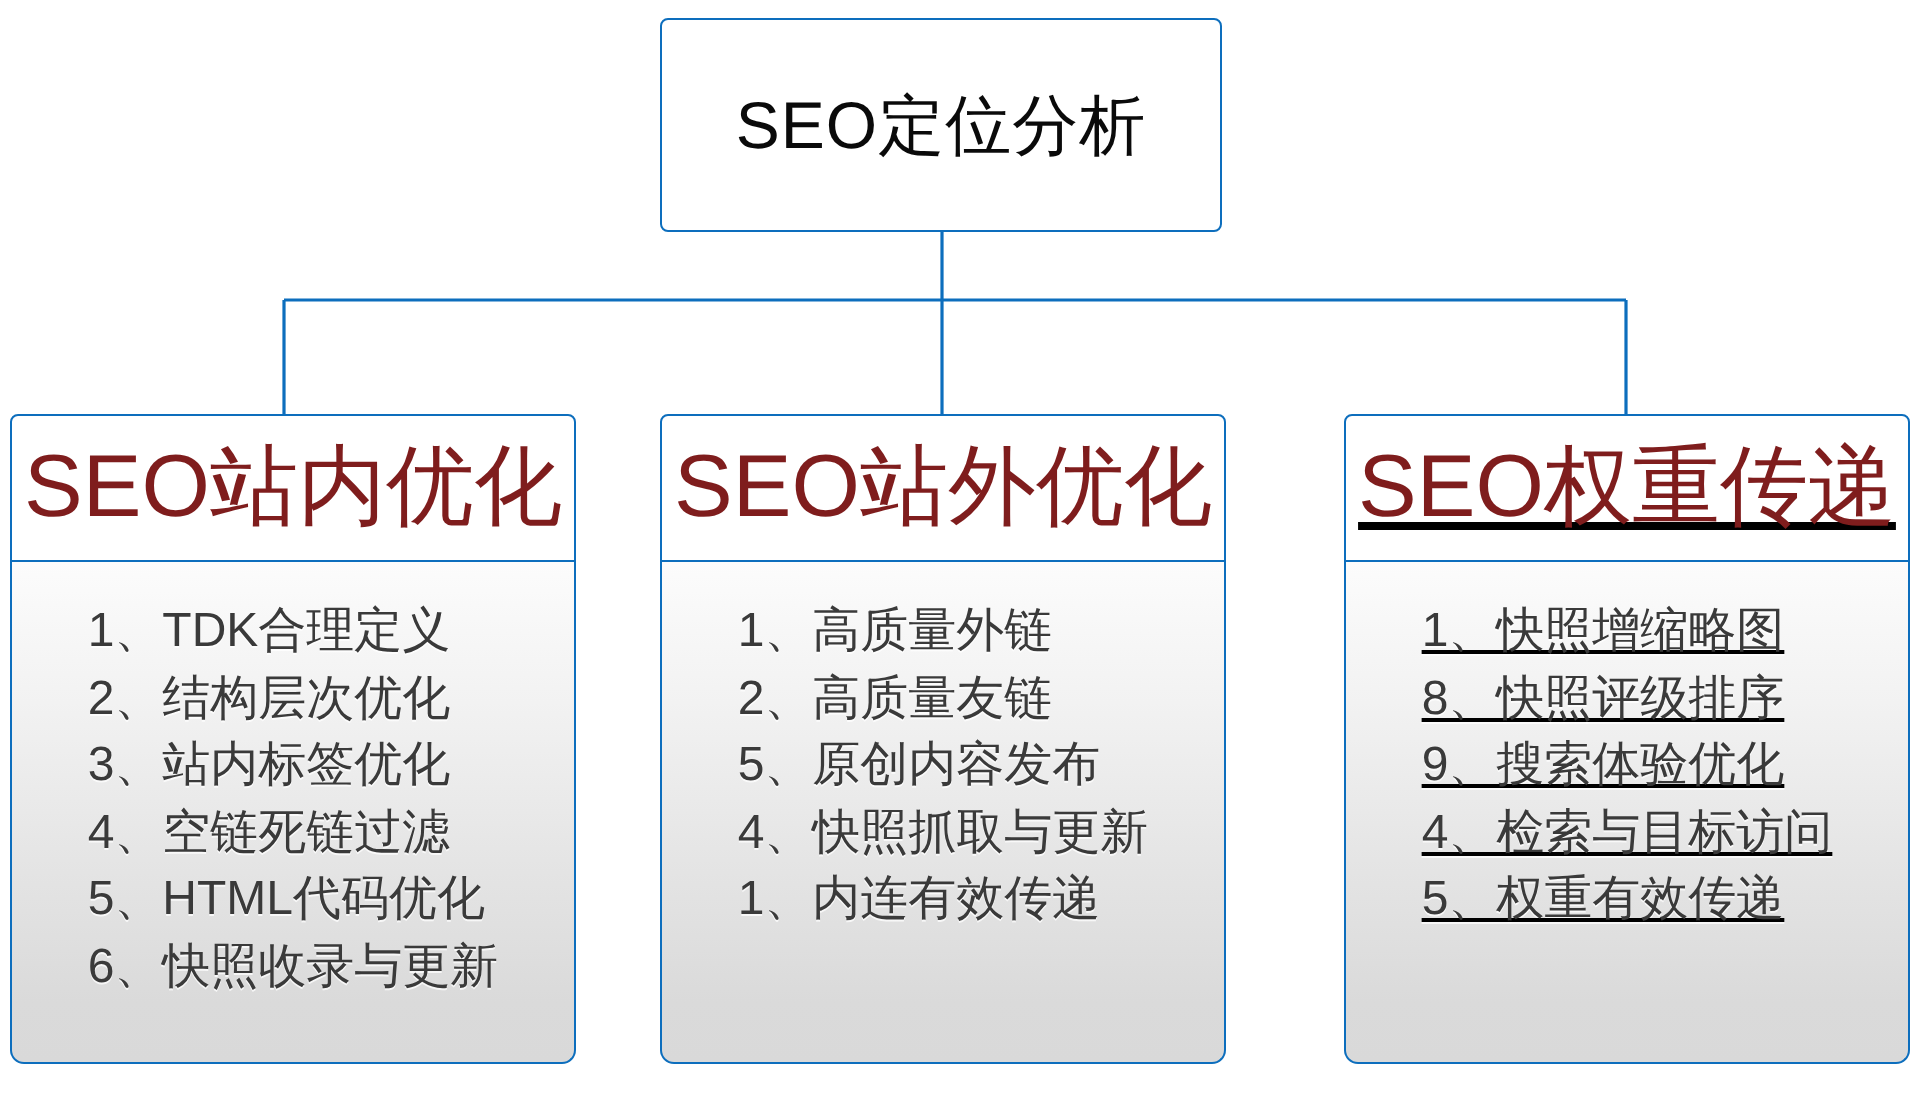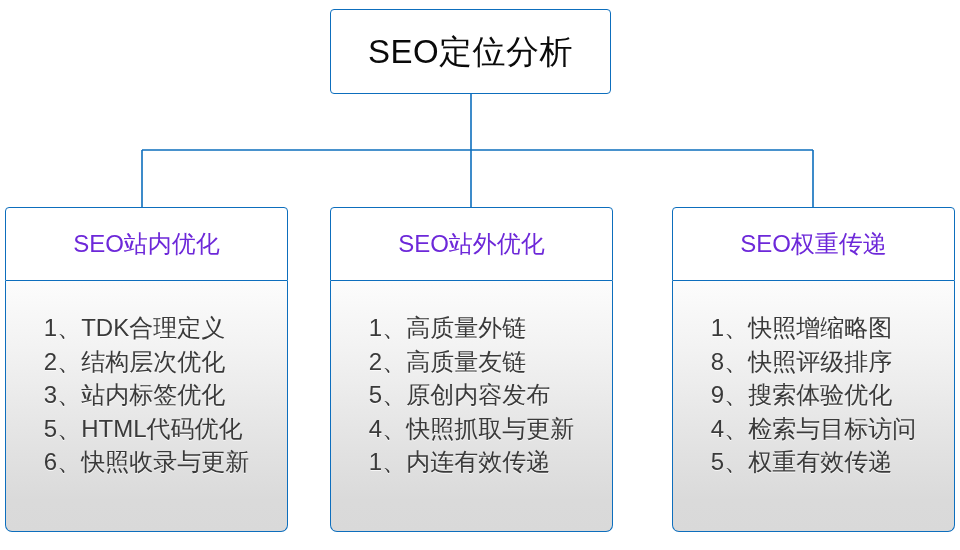--- a/index.html
+++ b/index.html
@@ -27,21 +27,21 @@
     width: 960px;
     height: 550px;
     pointer-events: none;
   }
   
   .root-box {
     position: absolute;
     left: 330px;
     top: 9px;
     width: 281px;
-    height: 85px;
+    height: 107px;
     border: 1.6px solid #0d6ebd;
     border-radius: 4px;
     background: #ffffff;
     box-sizing: border-box;
     display: flex;
     align-items: center;
     justify-content: center;
   }
   .root-title {
     font-size: 33px;
@@ -53,53 +53,53 @@
   
   .column {
     position: absolute;
     top: 207px;
     width: 283px;
     height: 325px;
     box-sizing: border-box;
   }
   .column.col1 { left: 5px; }
   .column.col2 { left: 330px; }
-  .column.col3 { left: 672px; }
+  .column.col3 { left: 672px; text-decoration: underline; }
 
   .col-header {
     height: 74px;
     border: 1.6px solid #0d6ebd;
     border-radius: 4px 4px 0 0;
     background: #ffffff;
     box-sizing: border-box;
     display: flex;
     align-items: center;
     justify-content: center;
   }
   .col-header-text {
-    font-size: 24px;
-    color: #6d28d9;
+    font-size: 44px;
+    color: #7f1d1d;
     line-height: 1;
     white-space: nowrap;
   }
   .col-body {
     height: 251px;
     border: 1.6px solid #0d6ebd;
     border-top: none;
     border-radius: 0 0 7px 7px;
     box-sizing: border-box;
     background: linear-gradient(to bottom, #fcfcfc 0%, #f2f2f2 28%, #e4e4e4 62%, #dadada 88%, #d9d9d9 100%);
     padding: 14px 0 0 0;
     display: flex;
     flex-direction: column;
     align-items: center;
   }
   .col-list {
     list-style: none;
-    margin: 16px;
+    margin: 4px;
     padding: 0;
   }
   .col-list li {
     font-size: 24px;
     color: #3a3a3a;
     line-height: 33.5px;
     white-space: nowrap;
     text-shadow: 0 1px 0 rgba(255,255,255,0.75);
   }
 </style>
@@ -125,20 +125,21 @@
 
   <div class="column col1">
     <div class="col-header">
       <div class="col-header-text">SEO站内优化</div>
     </div>
     <div class="col-body">
       <ul class="col-list">
         <li>1、TDK合理定义</li>
         <li>2、结构层次优化</li>
         <li>3、站内标签优化</li>
+        <li>4、空链死链过滤</li>
         <li>5、HTML代码优化</li>
         <li>6、快照收录与更新</li>
       </ul>
     </div>
   </div>
 
   <div class="column col2">
     <div class="col-header">
       <div class="col-header-text">SEO站外优化</div>
     </div>

